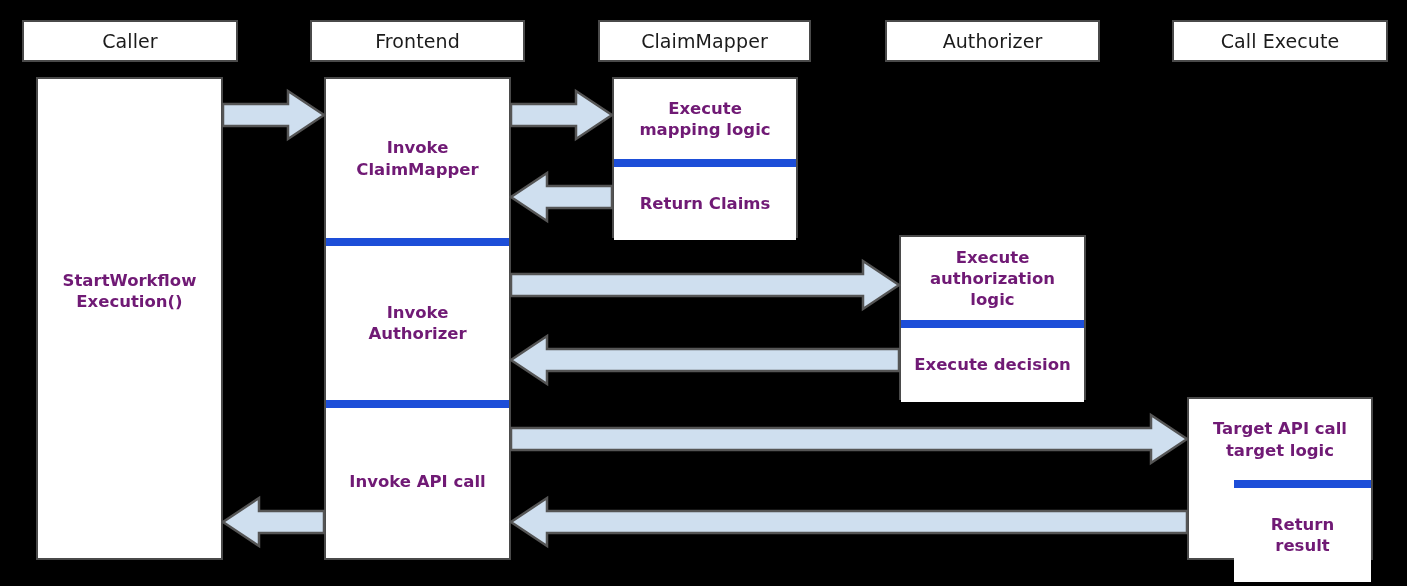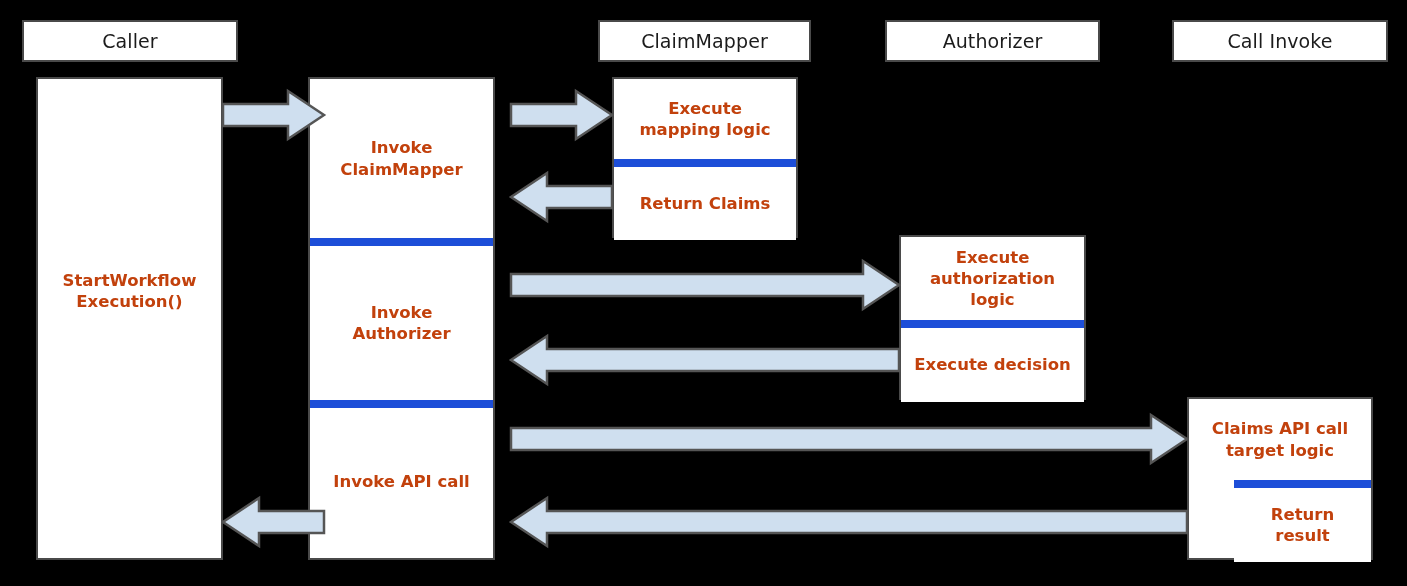--- a/index.html
+++ b/index.html
@@ -46,21 +46,21 @@
     display: flex;
     flex-direction: column;
   }
   .seg {
     box-sizing: border-box;
     flex: none;
     display: flex;
     align-items: center;
     justify-content: center;
     text-align: center;
-    color: #c2410c;
+    color: #701a75;
     font-size: 16.5px;
     font-weight: 700;
     line-height: 1.28;
     padding: 2px 8px;
     background: #ffffff;
     font-family: "DejaVu Sans", "Liberation Sans", sans-serif;
   }
   .seg + .seg {
     border-top: 8px solid #1d4ed8;
   }
@@ -76,39 +76,42 @@
 </style>
 </head>
 <body>
 
 <div id="canvas">
 
   <div class="header-box" style="left:22px; top:20px; width:216px; height:42px;">
     <span>Caller</span>
   </div>
 
+  <div class="header-box" style="left:310px; top:20px; width:215px; height:42px;">
+    <span>Frontend</span>
+  </div>
 
   <div class="header-box" style="left:598px; top:20px; width:213px; height:42px;">
     <span>ClaimMapper</span>
   </div>
 
   <div class="header-box" style="left:885px; top:20px; width:215px; height:42px;">
     <span>Authorizer</span>
   </div>
 
   <div class="header-box" style="left:1172px; top:20px; width:216px; height:42px;">
-    <span>Call Invoke</span>
+    <span>Call Execute</span>
   </div>
 
   <div class="activation" style="left:36px; top:77px; width:187px; height:483px;">
     <div class="seg" style="height:424px; white-space:pre-line;">StartWorkflow
 Execution()</div>
   </div>
 
-  <div class="activation" style="left:308px; top:77px; width:187px; height:483px;">
+  <div class="activation" style="left:324px; top:77px; width:187px; height:483px;">
     <div class="seg" style="height:159px; white-space:pre-line;">Invoke
 ClaimMapper</div>
     <div class="seg" style="height:162px; white-space:pre-line;">Invoke
 Authorizer</div>
     <div class="seg" style="height:156px; white-space:pre-line;">Invoke API call</div>
   </div>
 
   <div class="activation" style="left:612px; top:77px; width:186px; height:161px;">
     <div class="seg" style="height:80px; white-space:pre-line;">Execute
 mapping logic</div>
@@ -116,23 +119,23 @@
   </div>
 
   <div class="activation" style="left:899px; top:235px; width:187px; height:165px;">
     <div class="seg" style="height:83px; white-space:pre-line;">Execute
 authorization
 logic</div>
     <div class="seg" style="height:82px; white-space:pre-line;">Execute decision</div>
   </div>
 
   <div class="activation" style="left:1187px; top:397px; width:186px; height:163px;">
-    <div class="seg" style="height:81px; white-space:pre-line;">Claims API call
+    <div class="seg" style="height:81px; white-space:pre-line;">Target API call
 target logic</div>
-    <div class="seg" style="height:82px; white-space:pre-line;margin-left:45px;">Return result</div>
+    <div class="seg" style="height:102px; white-space:pre-line;margin-left:45px;">Return result</div>
   </div>
 
   <div class="arrow" style="left:223px; top:91px; width:101px; height:48px;">
     <svg width="101" height="48" viewBox="0 0 101 48">
       <polygon points="0,13 65,13 65,0 101,24 65,48 65,35 0,35" fill="#cfdfef" stroke="#555555" stroke-width="2.5" stroke-linejoin="miter"></polygon>
     </svg>
   </div>
 
   <div class="arrow" style="left:511px; top:91px; width:101px; height:48px;">
     <svg width="101" height="48" viewBox="0 0 101 48">

